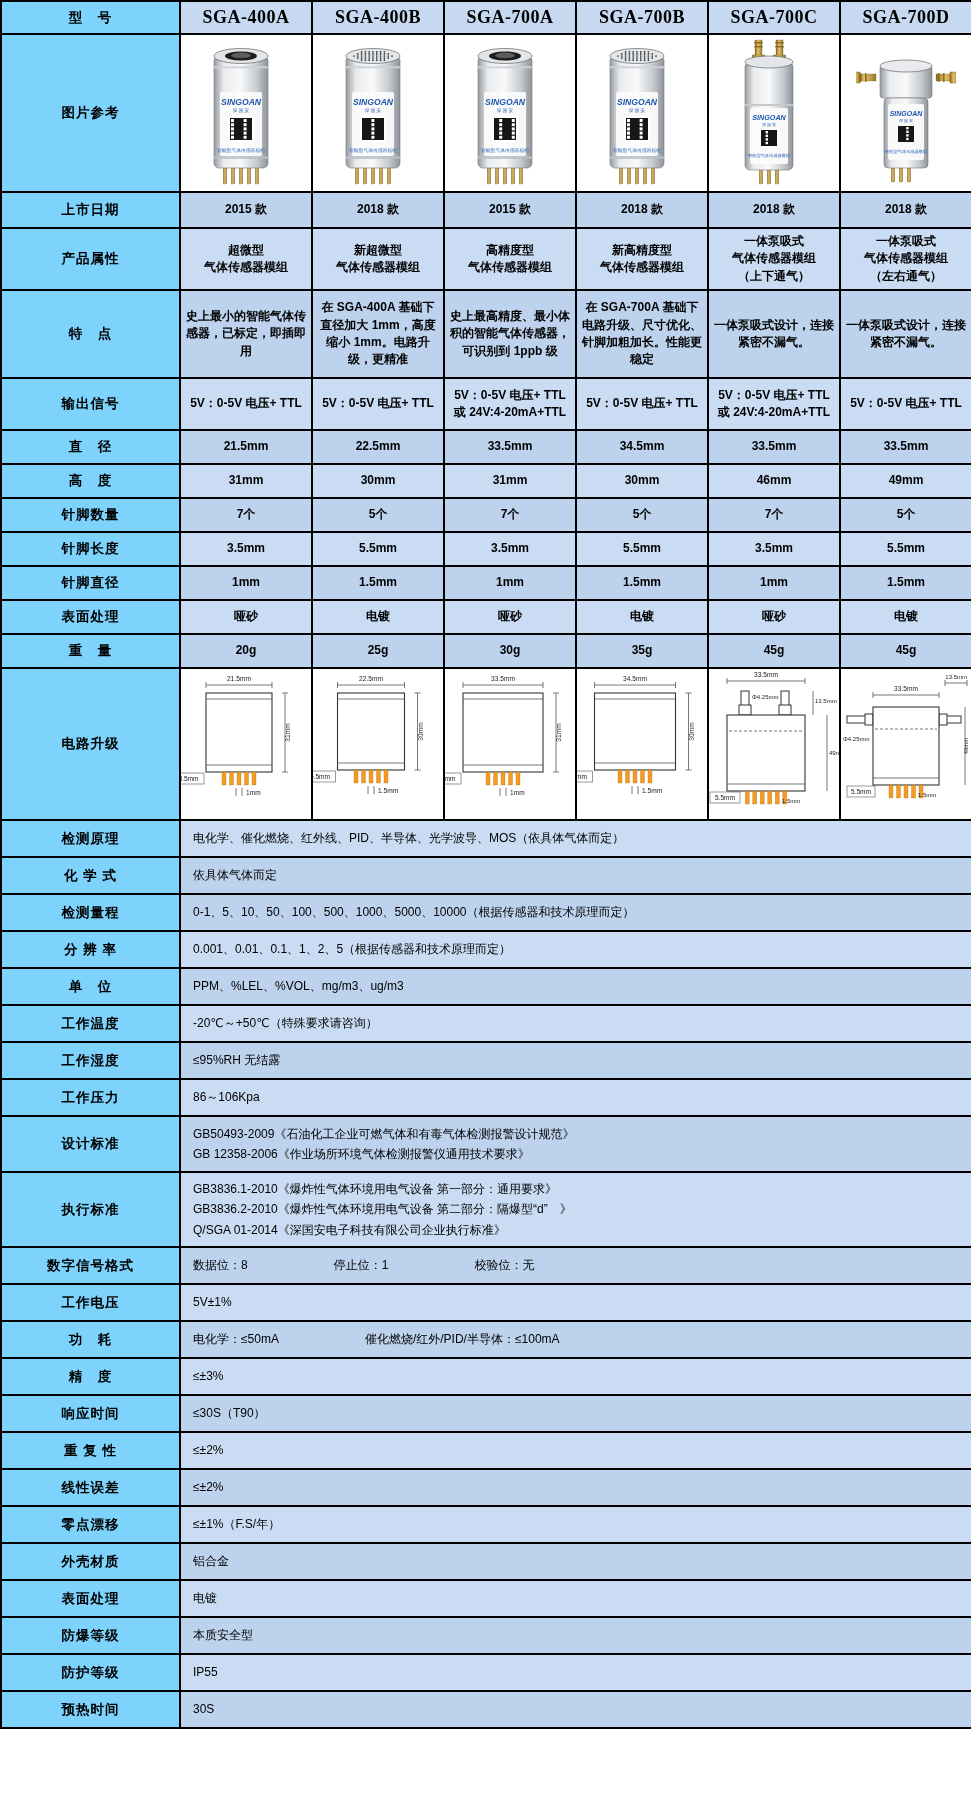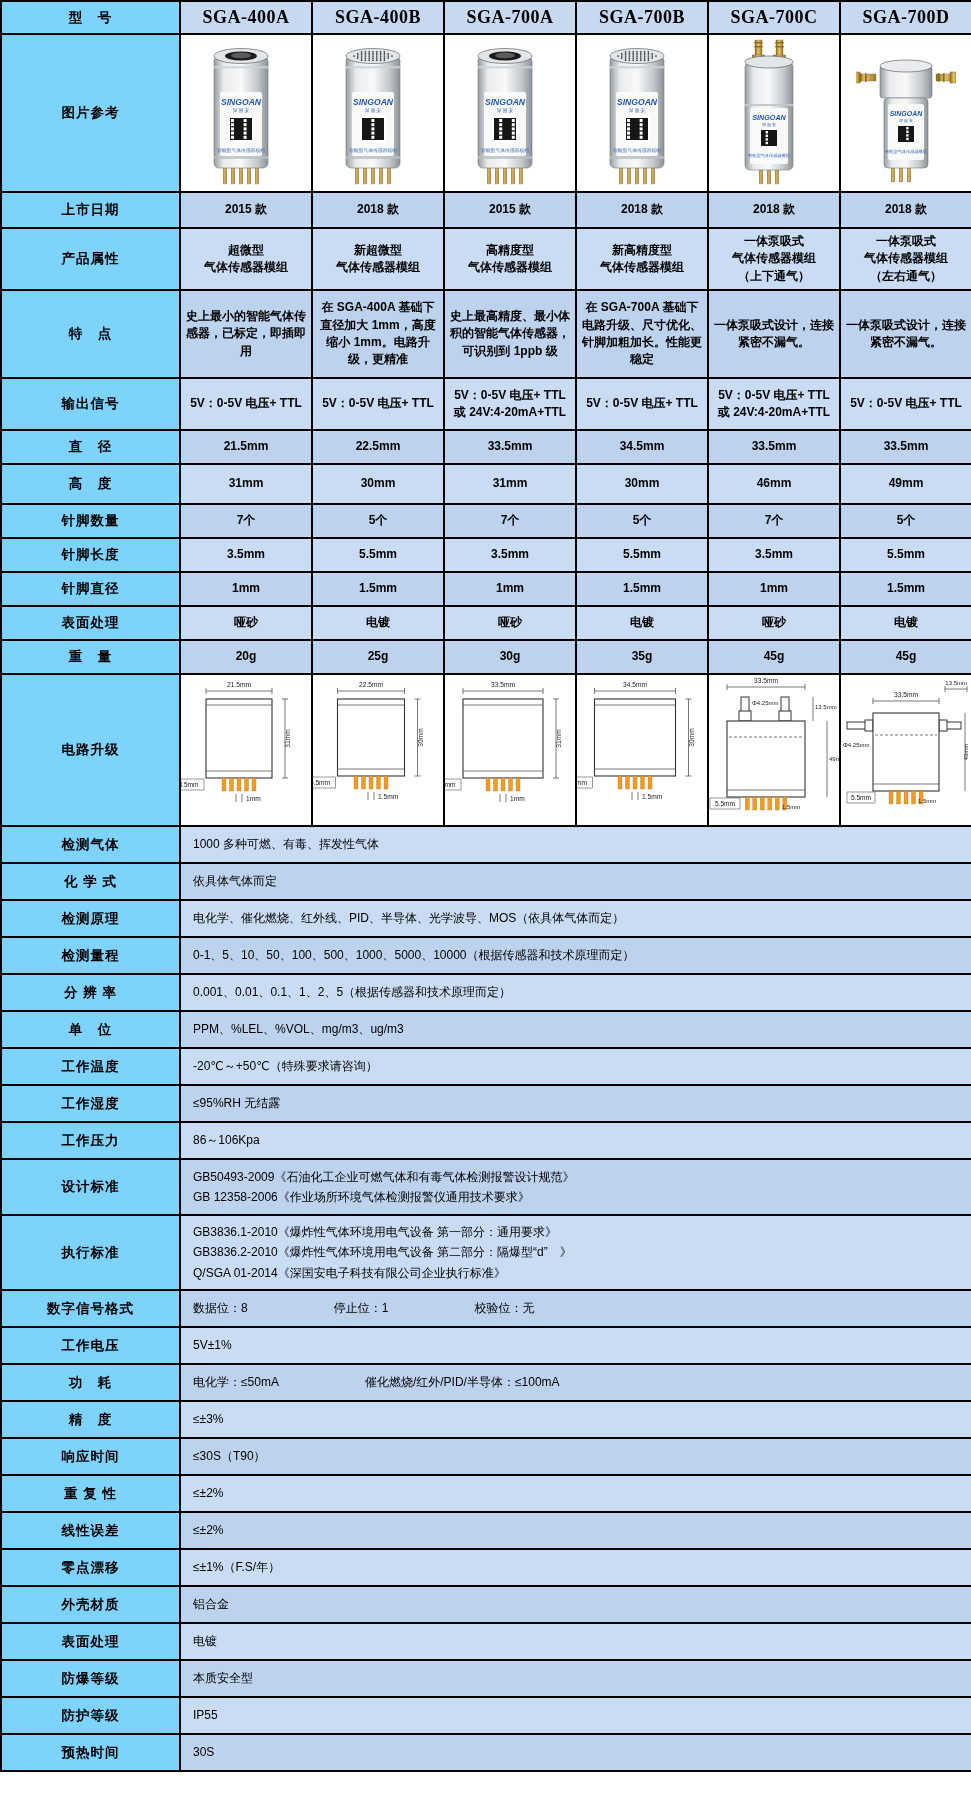--- a/index.html
+++ b/index.html
@@ -420,21 +420,21 @@
         </tr>
         <tr style="height: 34px;">
           <td class="lbl">直　径</td>
           <td class="val bgB">21.5mm</td>
           <td class="val bgB">22.5mm</td>
           <td class="val bgB">33.5mm</td>
           <td class="val bgB">34.5mm</td>
           <td class="val bgB">33.5mm</td>
           <td class="val bgB">33.5mm</td>
         </tr>
-        <tr style="height: 40px; padding-left: 36px;">
+        <tr style="height: 34px; padding-left: 36px;">
           <td class="lbl">高　度</td>
           <td class="val bgA">31mm</td>
           <td class="val bgA">30mm</td>
           <td class="val bgA">31mm</td>
           <td class="val bgA">30mm</td>
           <td class="val bgA">46mm</td>
           <td class="val bgA">49mm</td>
         </tr>
         <tr style="height: 34px; border-radius: 12px;">
           <td class="lbl">针脚数量</td>
@@ -625,30 +625,26 @@
               <rect x="55.5" y="116" width="4" height="13" fill="#F59A23" stroke="#a96c10" stroke-width="0.3"></rect>
               <rect x="63" y="116" width="4" height="13" fill="#F59A23" stroke="#a96c10" stroke-width="0.3"></rect>
               <rect x="70.5" y="116" width="4" height="13" fill="#F59A23" stroke="#a96c10" stroke-width="0.3"></rect>
               <rect x="78" y="116" width="4" height="13" fill="#F59A23" stroke="#a96c10" stroke-width="0.3"></rect>
               <rect x="6" y="117" width="28" height="11" fill="#fff" stroke="#555" stroke-width="0.6"></rect>
               <text x="20" y="125" font-size="6.6" fill="#222" text-anchor="middle">5.5mm</text>
               <text x="77" y="128" font-size="6" fill="#222" text-anchor="start">1.5mm</text>
             </svg></td>
         </tr>
         <tr style="height: 37px;">
-          <td class="lbl">检测气体</td>
-          <td class="wide bgA" colspan="6">1000 多种可燃、有毒、挥发性气体</td>
+          <td class="lbl">检测原理</td>
+          <td class="wide bgA" colspan="6">电化学、催化燃烧、红外线、PID、半导体、光学波导、MOS（依具体气体而定）</td>
         </tr>
         <tr style="height: 37px;">
           <td class="lbl">化 学 式</td>
           <td class="wide bgB" colspan="6">依具体气体而定</td>
-        </tr>
-        <tr style="height: 37px;">
-          <td class="lbl">检测原理</td>
-          <td class="wide bgA" colspan="6">电化学、催化燃烧、红外线、PID、半导体、光学波导、MOS（依具体气体而定）</td>
         </tr>
         <tr style="height: 37px;">
           <td class="lbl">检测量程</td>
           <td class="wide bgB" colspan="6">0-1、5、10、50、100、500、1000、5000、10000（根据传感器和技术原理而定）</td>
         </tr>
         <tr style="height: 37px;">
           <td class="lbl">分 辨 率</td>
           <td class="wide bgA" colspan="6">0.001、0.01、0.1、1、2、5（根据传感器和技术原理而定）</td>
         </tr>
         <tr style="height: 37px;">

